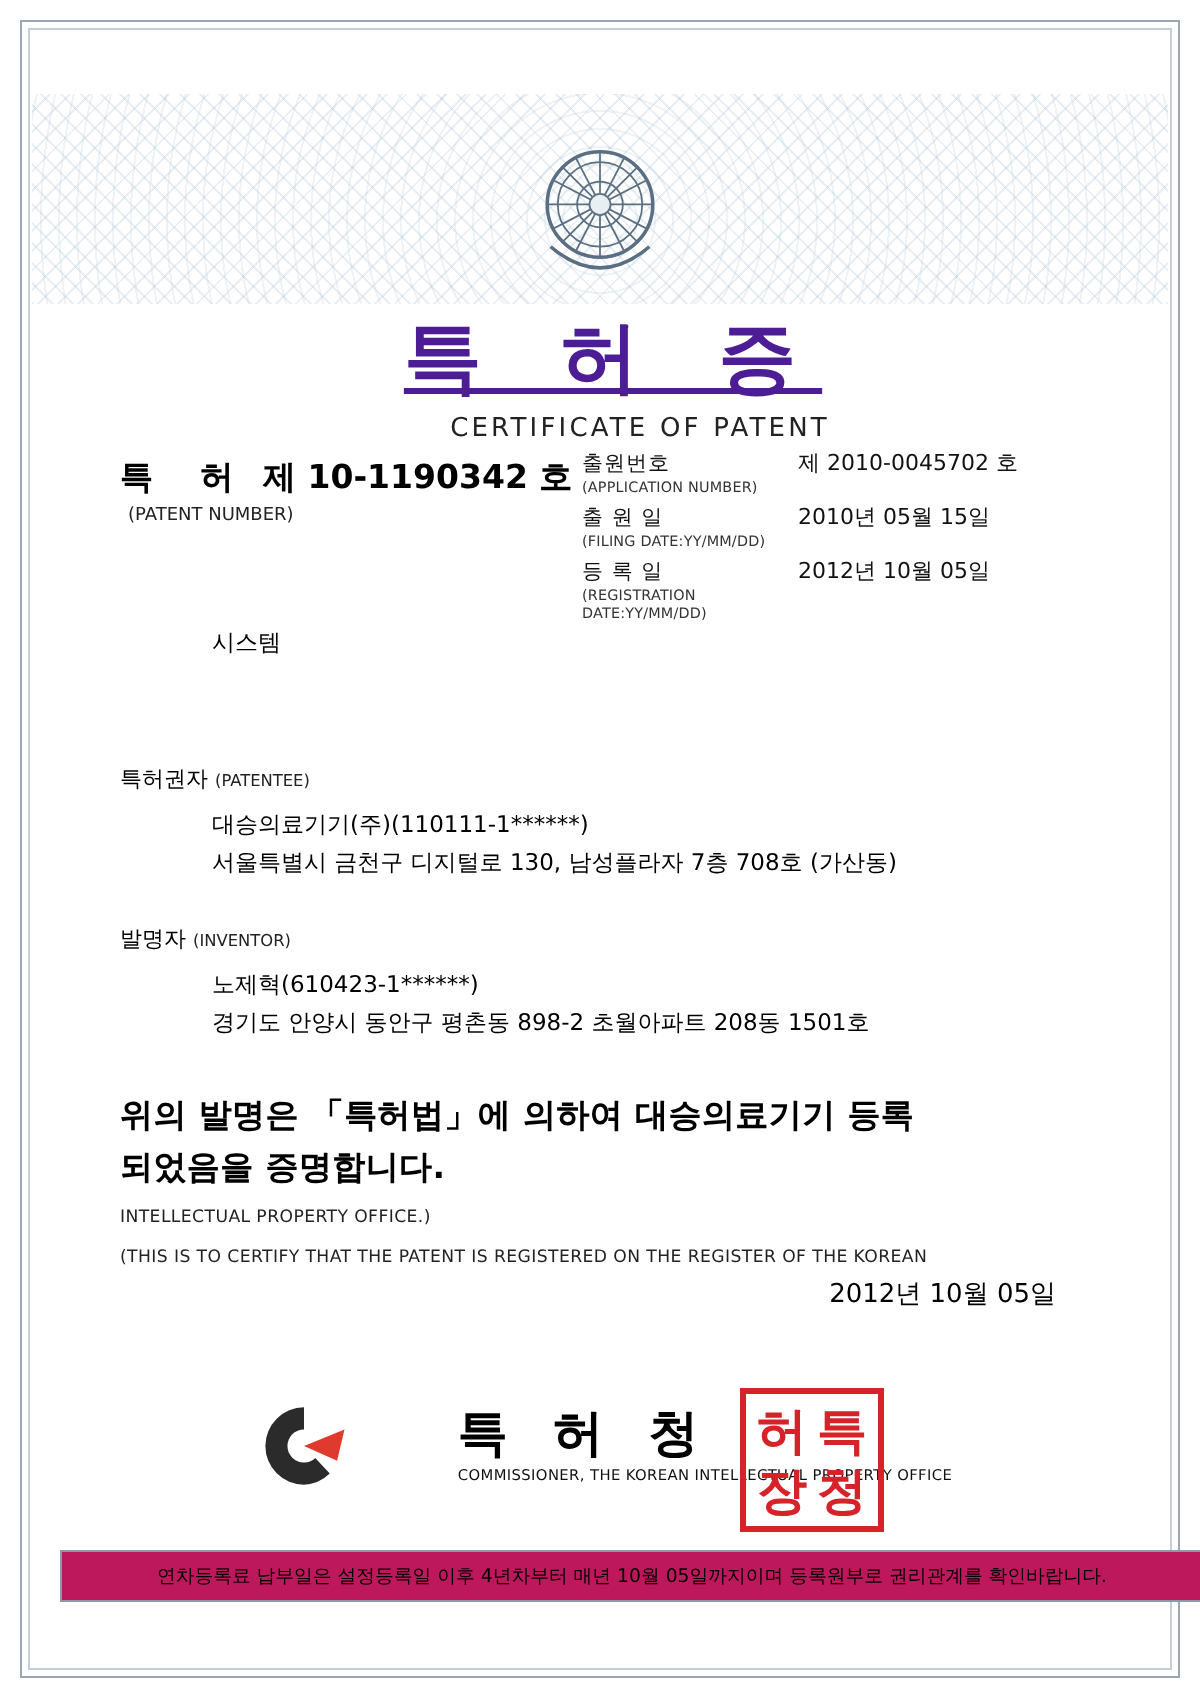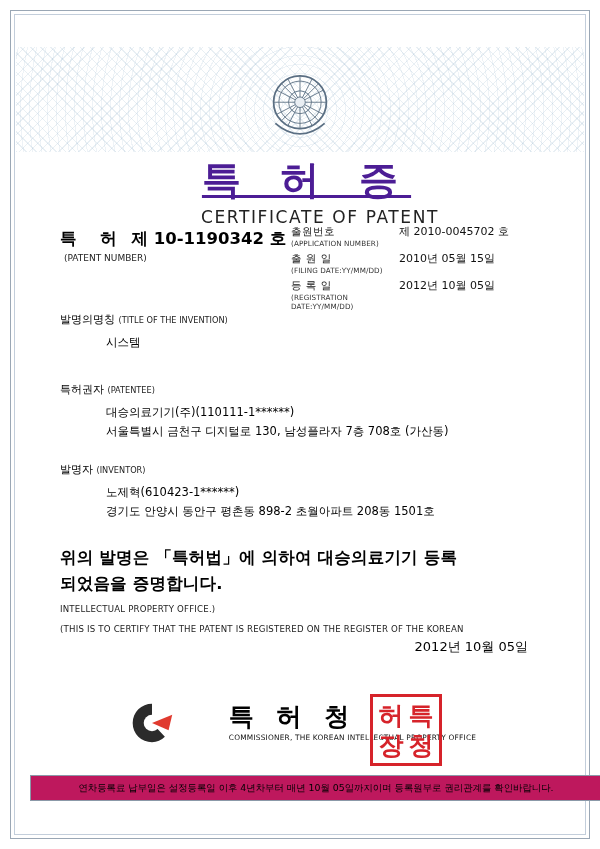--- a/index.html
+++ b/index.html
@@ -71,21 +71,21 @@
   .title-ko {
     font-size: 39px;
     font-weight: bold;
     letter-spacing: 13px;
     color: #4c1d95;
     line-height: 1.15;
     text-indent: 13px;
     text-decoration: underline;
   }
   .title-en {
-    font-size: 17px;
+    font-size: 13px;
     letter-spacing: 1.6px;
     color: #222;
     margin-top: 4px;
     margin-left: 40px;
   }
 
   
   .pn-row {
     position: absolute;
     left: 60px;
@@ -335,24 +335,20 @@
     <div class="meta-row">
       <div class="meta-label">
         <span class="lk">등 록 일</span>
         <span class="le">(REGISTRATION DATE:YY/MM/DD)</span>
       </div>
       <div class="meta-value">2012년   10월   05일</div>
     </div>
   </div>
 
   <div class="sec" id="sec-title">
-    <div class="sec-head">
-      <span>발명의명칭</span>
-      <span class="en">(TITLE OF THE INVENTION)</span>
-    </div>
     <div class="sec-line">시스템</div>
   </div>
 
   <div class="sec" id="sec-patentee">
     <div class="sec-head">
       <span>특허권자</span>
       <span class="en">(PATENTEE)</span>
     </div>
     <div class="sec-line">대승의료기기(주)(110111-1******)</div>
     <div class="sec-line">서울특별시 금천구 디지털로 130, 남성플라자 7층 708호 (가산동)</div>

